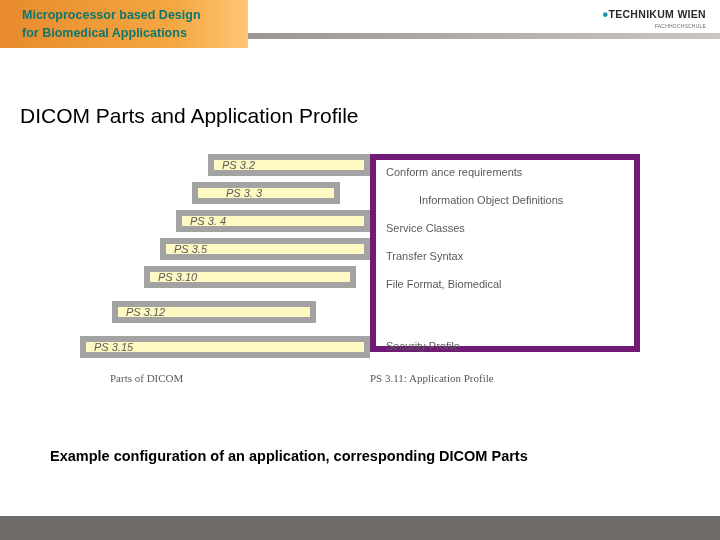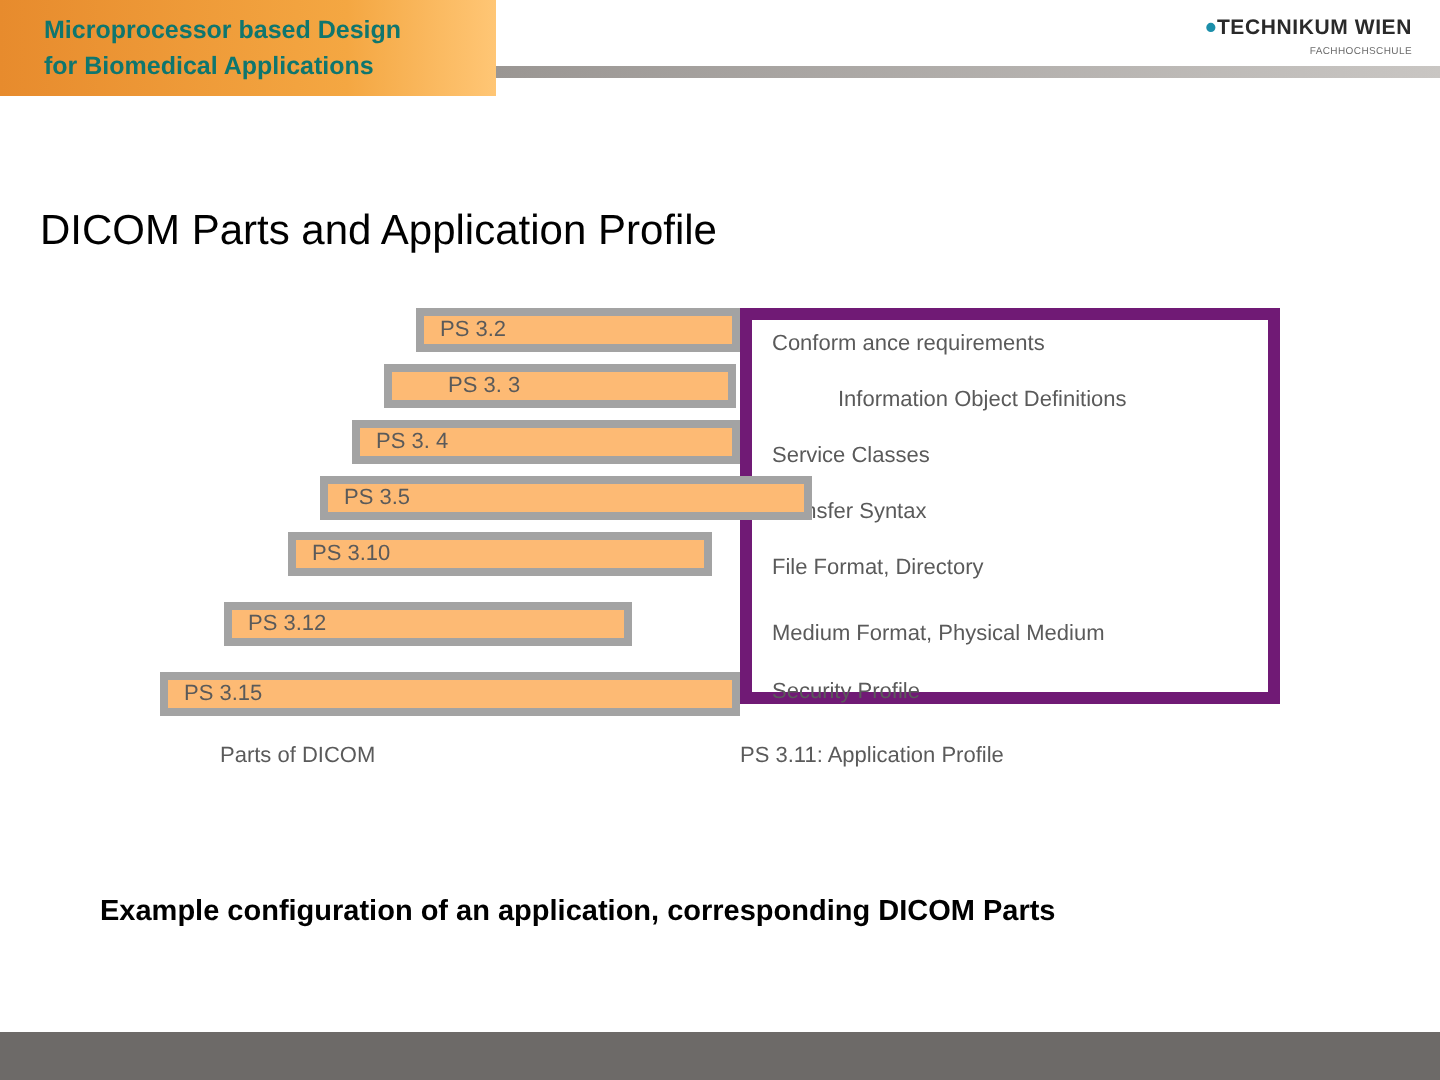--- a/index.html
+++ b/index.html
@@ -10,24 +10,24 @@
   .header-title { position: absolute; left: 22px; top: 7px; color: #0f766e; font-size: 12.5px; font-weight: bold; line-height: 1.4; }
   .grey-bar { position: absolute; left: 248px; top: 33px; width: 472px; height: 6px; background: linear-gradient(90deg, #9a9693 0%, #c9c6c3 100%); }
   .logo-wrap { position: absolute; right: 14px; top: 6px; width: 140px; height: 30px; text-align: right; }
   .logo-text { font-size: 10.5px; letter-spacing: 0.3px; color: #2a2a2a; font-weight: bold; }
   .logo-sub { font-size: 5px; color: #6c6c6c; letter-spacing: 0.2px; margin-top: -1px; }
   .logo-dot { color: #1c8faa; font-size: 16px; vertical-align: -2px; }
 
   .slide-title { position: absolute; left: 20px; top: 88px; font-size: 21px; font-weight: normal; font-family: Arial, sans-serif; color: #000; margin-top: 16px; }
 
   .diagram { position: absolute; left: 80px; top: 154px; width: 570px; height: 250px; font-family: "Segoe UI", Arial, sans-serif; font-size: 11px; color: #5a5a5a; }
-  .stair { position: absolute; border: 4px solid #a3a3a3; background: #fdba74; height: 22px; padding-left: 8px; display: flex; align-items: center; }
+  .stair { position: absolute; border: 6px solid #a3a3a3; background: #fef9c3; height: 22px; padding-left: 8px; display: flex; align-items: center; font-style: italic; }
   .profile-box { position: absolute; left: 290px; top: 0; width: 270px; height: 198px; border: 6px solid #701a75; background: #fff; }
   .profile-row { position: absolute; left: 10px; font-size: 11px; color: #5a5a5a; white-space: nowrap; }
-  .bottom-label { position: absolute; font-size: 11px; color: #5a5a5a; }
+  .bottom-label { position: absolute; font-size: 11px; color: #5a5a5a; font-family: Liberation Serif, serif; }
 
   .caption { position: absolute; left: 50px; top: 448px; font-size: 14.5px; font-weight: bold; color: #000; }
 
   .footer-bar { position: absolute; left: 0; bottom: 0; width: 720px; height: 24px; background: #6d6a68; }
 </style>
 </head>
 <body>
 
 <div class="header">
   <div class="orange-bar"></div>
@@ -43,30 +43,29 @@
 </div>
 
 <div class="slide-title">DICOM Parts and Application Profile</div>
 
 <div class="diagram" id="diagram">
   <div class="profile-box" id="profile-box">
       <div class="profile-row" style="top: 6px;">Conform ance  requirements</div>
       <div class="profile-row" style="top: 34px; margin-left: 33px;">Information  Object  Definitions</div>
       <div class="profile-row" style="top: 62px;">Service  Classes</div>
       <div class="profile-row" style="top: 90px;">Transfer  Syntax</div>
-      <div class="profile-row" style="top: 118px;">File  Format,  Directory</div>
-      <div class="profile-row" style="top: 151px;">Medium  Format,  Physical  Medium</div>
+      <div class="profile-row" style="top: 118px;">File  Format,  Biomedical</div>
       <div class="profile-row" style="top: 180px;">Security  Profile</div>
     </div>
   <div class="bottom-label" style="left:30px; top:218px;">Parts  of  DICOM</div>
   <div class="bottom-label" style="left:290px; top:218px;">PS 3.11:  Application   Profile</div>
 <div class="stair" style="left: 128px; top: 0px; width: 162px;">PS 3.2</div>
-    <div class="stair" style="left: 112px; top: 28px; width: 176px; padding-left: 28px;">PS 3. 3</div>
+    <div class="stair" style="left: 112px; top: 28px; width: 148px; padding-left: 28px;">PS 3. 3</div>
     <div class="stair" style="left: 96px; top: 56px; width: 194px;">PS 3. 4</div>
-    <div class="stair" style="left: 80px; top: 84px; width: 246px;">PS 3.5</div>
+    <div class="stair" style="left: 80px; top: 84px; width: 210px;">PS 3.5</div>
     <div class="stair" style="left: 64px; top: 112px; width: 212px;">PS 3.10</div>
     <div class="stair" style="left: 32px; top: 147px; width: 204px;">PS 3.12</div>
     <div class="stair" style="left: 0px; top: 182px; width: 290px;">PS 3.15</div>
   </div>
 
 <div class="caption">Example configuration of an application, corresponding DICOM Parts</div>
 
 <div class="footer-bar"></div>
 
 </body></html>

